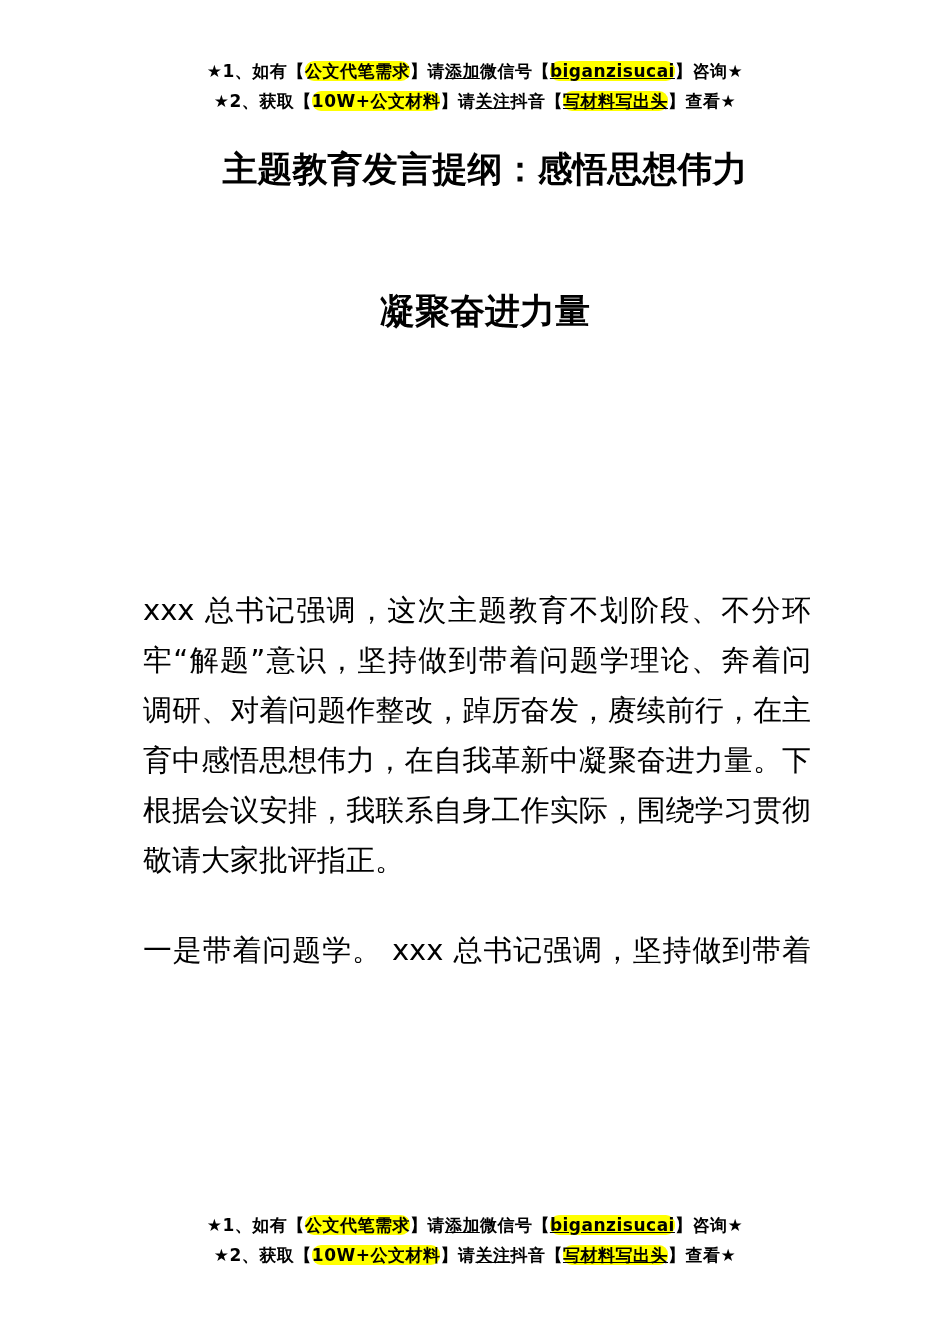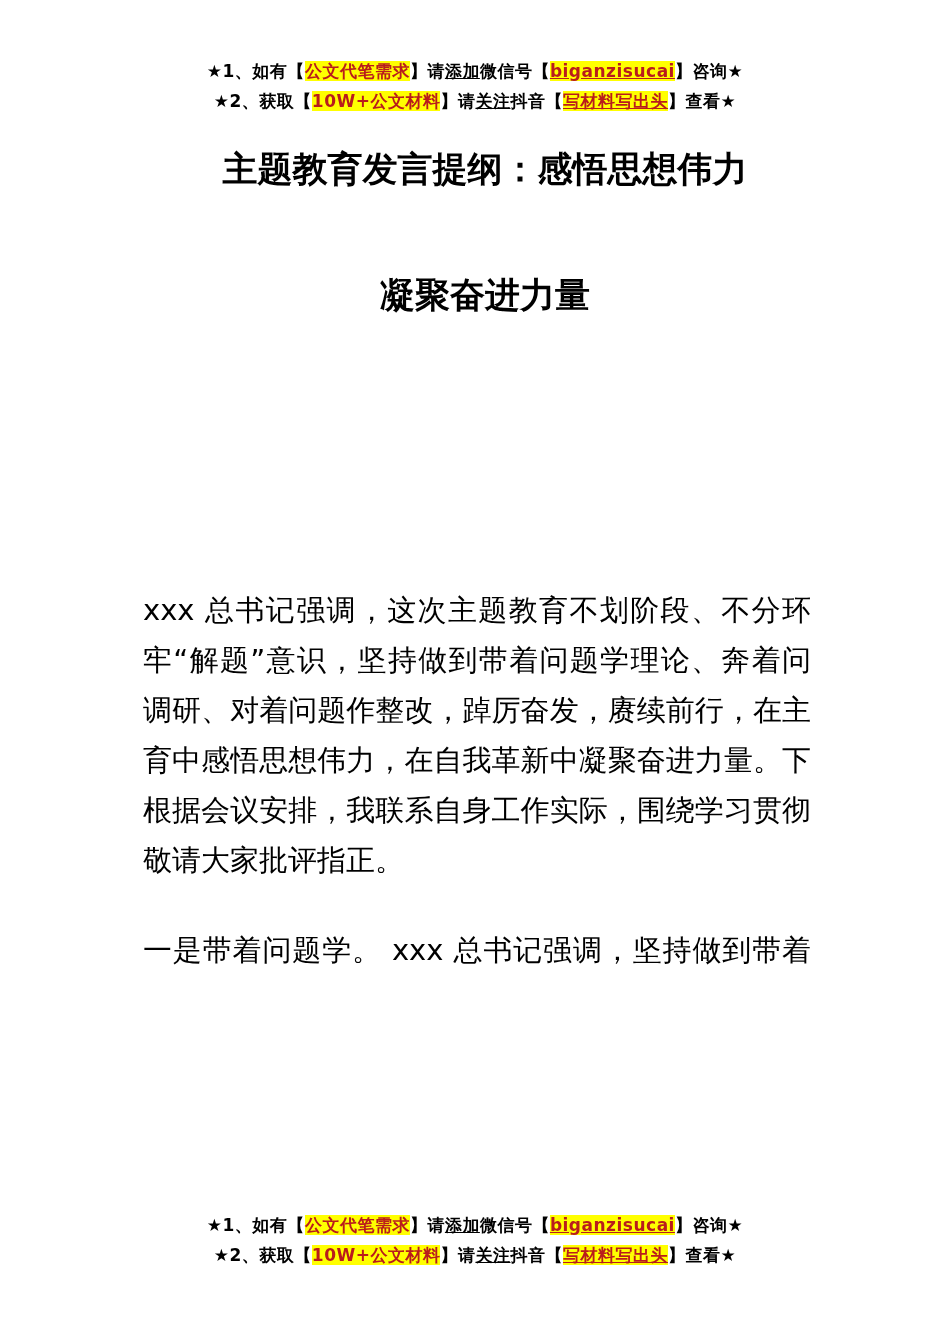--- a/index.html
+++ b/index.html
@@ -15,32 +15,32 @@
   .promo {
     position:absolute; left:0; right:0;
     text-align:center;
     font-size:17px; font-weight:bold;
     line-height:30px;
     letter-spacing:0.5px;
   }
   .promo-top    { top:56px; }
   .promo-bottom { top:1210px; }
   .hl  { background:#ffff00; }
-  .red { color:#b91c1c; }
+  .red { color:#000000;border-radius:9px; }
   .u   { text-decoration:underline; }
   .title {
     position:absolute; left:0; right:0;
     margin:0;
     text-align:center;
     font-size:35px; font-weight:bold;
     line-height:42px;
     padding-left:20px;
   }
   .t1 { top:148px; }
-  .t2 { top:274px; }
+  .t2 { top:290px; }
   .body {
     position:absolute;
     left:143px; width:668px; top:585px;
     font-size:29px;
     line-height:50px;
   }
   .line {
     height:50px;
     overflow:hidden;
   }

